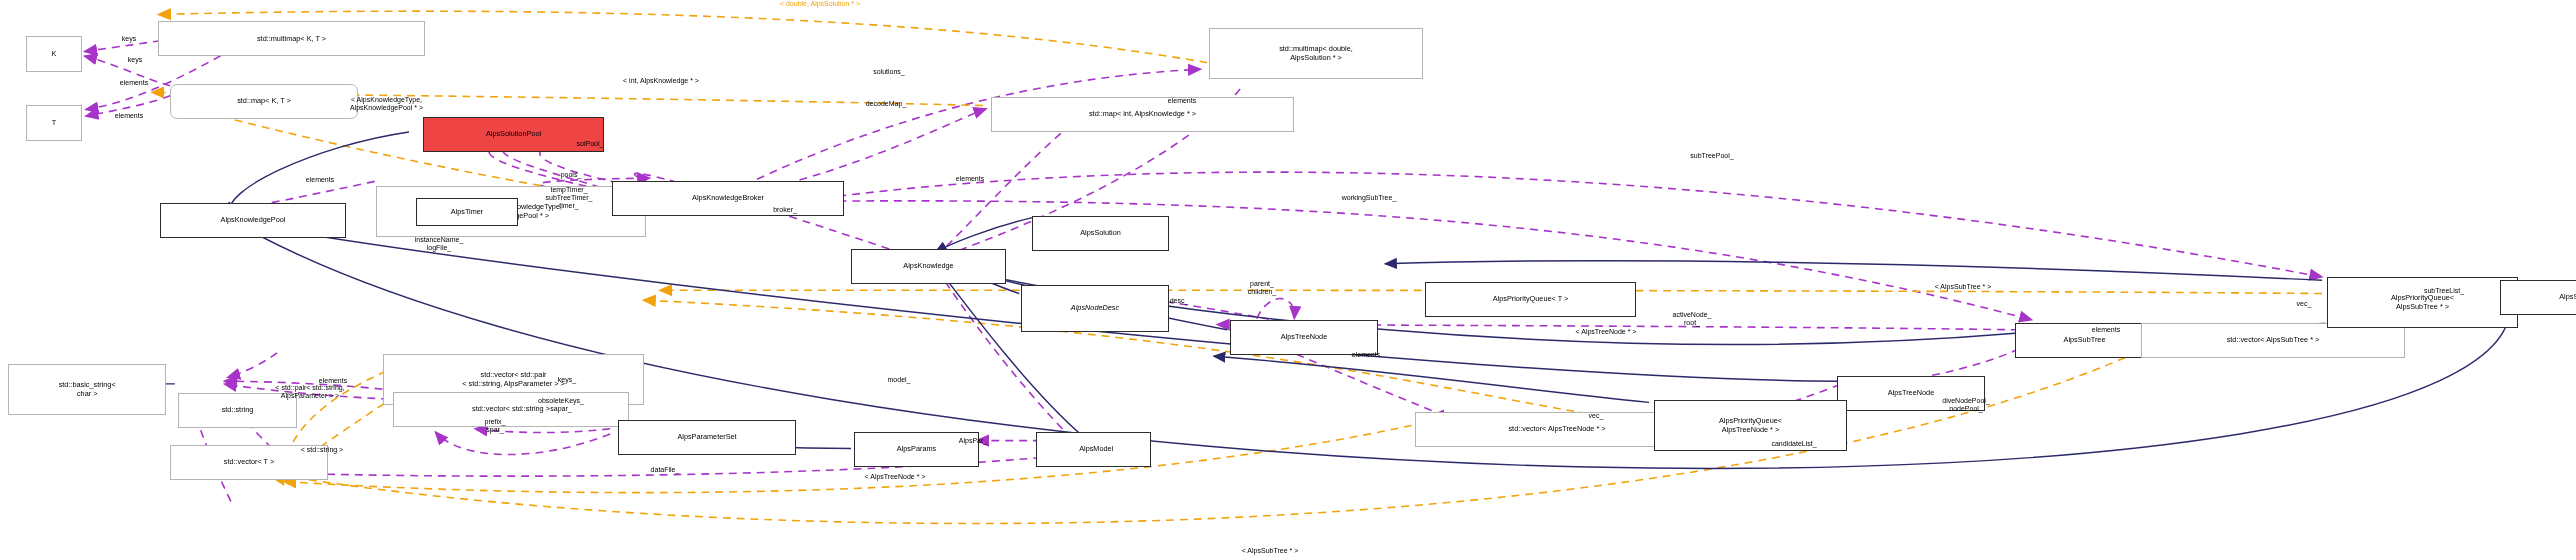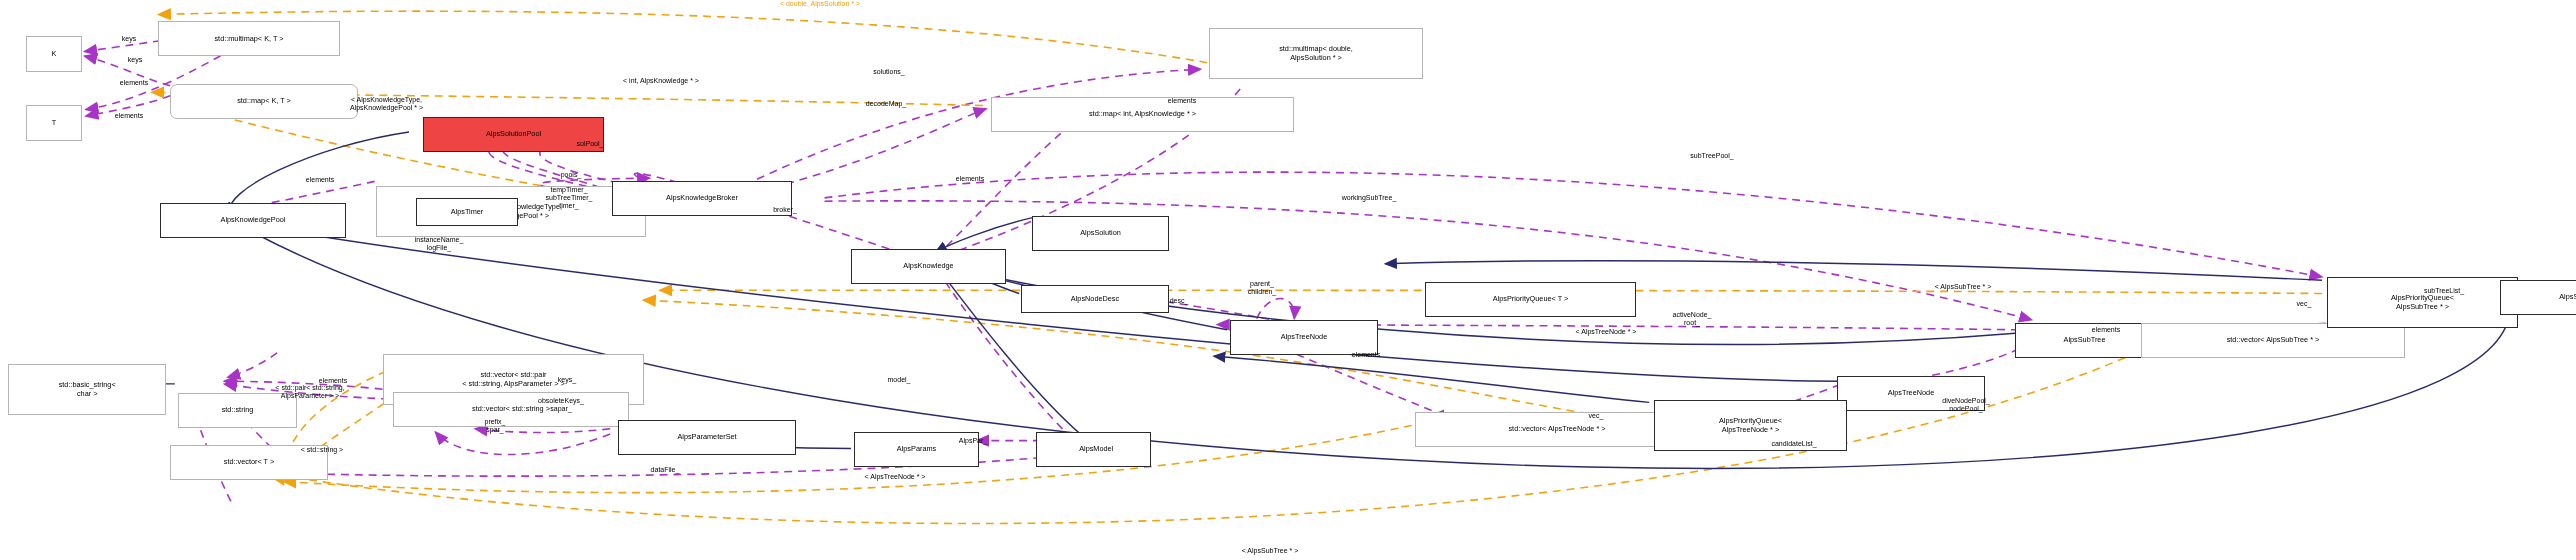--- a/index.html
+++ b/index.html
@@ -192,34 +192,34 @@
       <path d="M 265,582 C 230,582 180,582 130,582"></path>
 
       <path d="M 3520,425 C 2900,395 2400,390 2100,400"></path>
 
       <path d="M 2500,610 C 2300,590 2100,560 1840,540"></path>
     </g>
   </svg>
 
   <div class="node tmpl" style="left: 26px; top: 36px; width: 56px; height: 36px;">K</div>
   <div class="node tmpl" style="left: 26px; top: 105px; width: 56px; height: 36px;">T</div>
-  <div class="node tmpl" style="left: 158px; top: 21.4px; width: 182px; height: 35px;">std::multimap&lt; K, T &gt;</div>
+  <div class="node tmpl" style="left: 158px; top: 21.4px; width: 267px; height: 35px;">std::multimap&lt; K, T &gt;</div>
   <div class="node tmpl" style="left: 170px; top: 84px; width: 188px; height: 35px; border-radius: 7px;">std::map&lt; K, T &gt;</div>
   <div class="node focus" style="left: 409px; top: 117px; width: 181px; height: 35px;">AlpsSolutionPool</div>
   <div class="node tmpl" style="left: 376px; top: 186px; width: 270px; height: 51px;">std::map&lt; AlpsKnowledgeType,
 AlpsKnowledgePool * &gt;</div>
   <div class="node cls" style="left: 416px; top: 198px; width: 102px; height: 28px;">AlpsTimer</div>
-  <div class="node cls" style="left: 612px; top: 181px; width: 180px; height: 35px; text-align: center;">AlpsKnowledgeBroker</div>
+  <div class="node cls" style="left: 612px; top: 181px; width: 232px; height: 35px; text-align: center;">AlpsKnowledgeBroker</div>
   <div class="node cls" style="left: 160px; top: 203px; width: 186px; height: 35px;">AlpsKnowledgePool</div>
   <div class="node tmpl" style="left: 991px; top: 97px; width: 303px; height: 35px;">std::map&lt; int, AlpsKnowledge * &gt;</div>
   <div class="node tmpl" style="left: 1209px; top: 28px; width: 214px; height: 51px;">std::multimap&lt; double,
 AlpsSolution * &gt;</div>
   <div class="node cls" style="left: 851px; top: 249px; width: 155px; height: 35px;">AlpsKnowledge</div>
   <div class="node cls" style="left: 1032px; top: 216px; width: 137px; height: 35px;">AlpsSolution</div>
-  <div class="node cls" style="left: 1021px; top: 285px; width: 148px; height: 28px;">AlpsNodeDesc</div>
+  <div class="node cls" style="left: 1021px; top: 285px; width: 148px; height: 47px; font-style: italic;">AlpsNodeDesc</div>
   <div class="node cls" style="left: 1230px; top: 320px; width: 148px; height: 35px;">AlpsTreeNode</div>
   <div class="node cls" style="left: 1425px; top: 282px; width: 211px; height: 35px;">AlpsPriorityQueue&lt; T &gt;</div>
   <div class="node cls" style="left: 2015px; top: 323px; width: 139px; height: 35px;">AlpsSubTree</div>
   <div class="node tmpl" style="left: 2141px; top: 323px; width: 264px; height: 35px;">std::vector&lt; AlpsSubTree * &gt;</div>
   <div class="node cls" style="left: 2327px; top: 277px; width: 191px; height: 51px;">AlpsPriorityQueue&lt;
 AlpsSubTree * &gt;</div>
   <div class="node cls" style="left: 2500px; top: 280px; width: 175px; height: 35px;">AlpsSubTreePool</div>
   <div class="node cls" style="left: 1837px; top: 376px; width: 148px; height: 35px;">AlpsTreeNode</div>
   <div class="node tmpl" style="left: 1415px; top: 412px; width: 284px; height: 35px;">std::vector&lt; AlpsTreeNode * &gt;</div>
   <div class="node cls" style="left: 1654px; top: 400px; width: 193px; height: 51px;">AlpsPriorityQueue&lt;

